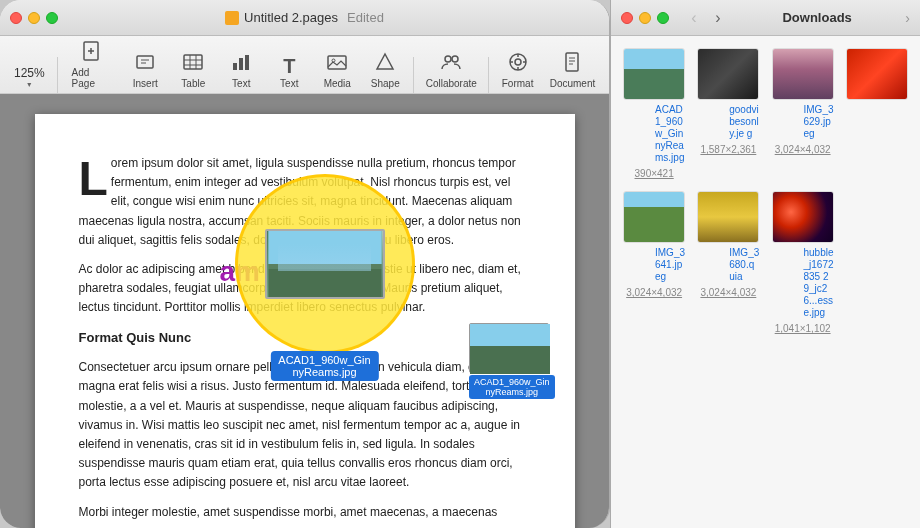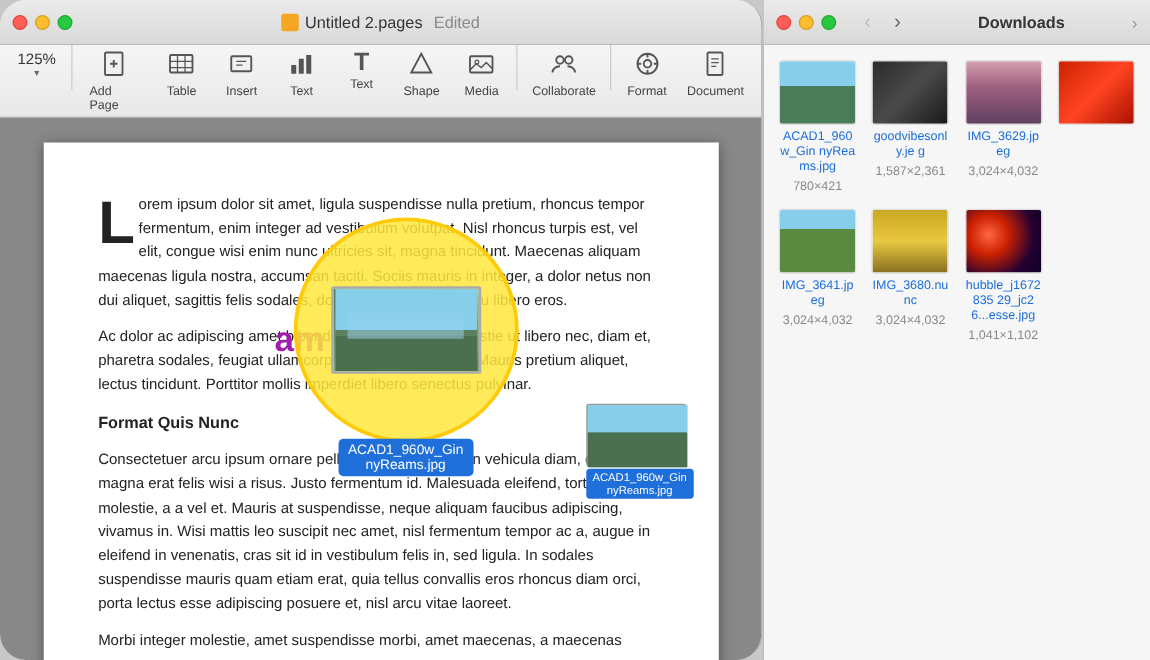--- a/index.html
+++ b/index.html
@@ -61,21 +61,21 @@
       border-radius: 2px;
       display: inline-block;
     }
 
     
     .toolbar {
       height: 58px;
       background: linear-gradient(to bottom, #f5f5f5, #e8e8e8);
       border-bottom: 1px solid #ccc;
       display: flex;
-      align-items: flex-start;
+      align-items: flex-end;
       padding: 0 8px;
       gap: 4px;
       flex-shrink: 0;
     }
     .toolbar-item {
       display: flex;
       flex-direction: column;
       align-items: center;
       justify-content: center;
       padding: 4px 8px;
@@ -330,28 +330,30 @@
     }
     .thumb-yellow-flowers {
       background: linear-gradient(to bottom, #c8a820 0%, #e8c840 50%, #8a7020 100%);
     }
     .thumb-galaxy {
       background: radial-gradient(circle at 30% 40%, #ff6644 0%, #cc2200 30%, #220033 70%, #110022 100%);
     }
     .finder-item-name {
       font-size: 10px;
       color: #1a6dd9;
-      text-align: center;
+      text-align: left;
       line-height: 1.2;
       word-break: break-all;
+      margin-left: 32px;
     }
     .finder-item-size {
       font-size: 10px;
       color: #888;
       text-align: center;
+      text-decoration: underline;
     }
   </style>
 </head>
 <body>
 
 <div class="pages-window">
 
   <div class="title-bar">
     <div class="title-bar-controls">
       <div class="traffic-light tl-close"></div>
@@ -380,75 +382,75 @@
           <line x1="8" y1="11" x2="14" y2="11" stroke="#555" stroke-width="1.5"></line>
           <line x1="11" y1="8" x2="11" y2="14" stroke="#555" stroke-width="1.5"></line>
         </svg>
       </span>
       <span class="toolbar-label">Add Page</span>
     </div>
 
     <div class="toolbar-item">
       <span class="toolbar-icon">
         <svg width="22" height="22" viewBox="0 0 22 22" fill="none">
+          <rect x="3" y="5" width="16" height="12" rx="1" stroke="#555" stroke-width="1.5" fill="none"></rect>
+          <line x1="7" y1="9" x2="15" y2="9" stroke="#555" stroke-width="1"></line>
+          <line x1="7" y1="12" x2="12" y2="12" stroke="#555" stroke-width="1"></line>
+        </svg>
+      </span>
+      <span class="toolbar-label">Insert</span>
+    </div>
+
+    <div class="toolbar-item">
+      <span class="toolbar-icon">
+        <svg width="22" height="22" viewBox="0 0 22 22" fill="none">
           <rect x="2" y="4" width="18" height="14" rx="1" stroke="#555" stroke-width="1.5" fill="none"></rect>
           <line x1="2" y1="9" x2="20" y2="9" stroke="#555" stroke-width="1"></line>
           <line x1="2" y1="14" x2="20" y2="14" stroke="#555" stroke-width="1"></line>
           <line x1="8" y1="4" x2="8" y2="18" stroke="#555" stroke-width="1"></line>
           <line x1="14" y1="4" x2="14" y2="18" stroke="#555" stroke-width="1"></line>
         </svg>
       </span>
       <span class="toolbar-label">Table</span>
     </div>
 
     <div class="toolbar-item">
       <span class="toolbar-icon">
         <svg width="22" height="22" viewBox="0 0 22 22" fill="none">
-          <rect x="3" y="5" width="16" height="12" rx="1" stroke="#555" stroke-width="1.5" fill="none"></rect>
-          <line x1="7" y1="9" x2="15" y2="9" stroke="#555" stroke-width="1"></line>
-          <line x1="7" y1="12" x2="12" y2="12" stroke="#555" stroke-width="1"></line>
-        </svg>
-      </span>
-      <span class="toolbar-label">Insert</span>
-    </div>
-
-    <div class="toolbar-item">
-      <span class="toolbar-icon">
-        <svg width="22" height="22" viewBox="0 0 22 22" fill="none">
           <rect x="3" y="12" width="4" height="7" fill="#555"></rect>
           <rect x="9" y="7" width="4" height="12" fill="#555"></rect>
           <rect x="15" y="4" width="4" height="15" fill="#555"></rect>
         </svg>
       </span>
       <span class="toolbar-label">Text</span>
     </div>
 
     <div class="toolbar-item">
       <span class="toolbar-icon" style="font-size:20px;font-weight:bold;color:#555;">T</span>
       <span class="toolbar-label">Text</span>
     </div>
 
     <div class="toolbar-item">
       <span class="toolbar-icon">
         <svg width="22" height="22" viewBox="0 0 22 22" fill="none">
-          <polygon points="11,3 19,18 3,18" stroke="#555" stroke-width="1.5" fill="none"></polygon>
-        </svg>
-      </span>
-      <span class="toolbar-label">Shape</span>
-    </div>
-
-    <div class="toolbar-item">
-      <span class="toolbar-icon">
-        <svg width="22" height="22" viewBox="0 0 22 22" fill="none">
           <rect x="2" y="5" width="18" height="13" rx="1" stroke="#555" stroke-width="1.5" fill="none"></rect>
           <circle cx="7.5" cy="9.5" r="1.5" stroke="#555" stroke-width="1"></circle>
           <polyline points="2,16 7,11 11,14 15,10 20,15" stroke="#555" stroke-width="1.2" fill="none"></polyline>
         </svg>
       </span>
       <span class="toolbar-label">Media</span>
+    </div>
+
+    <div class="toolbar-item">
+      <span class="toolbar-icon">
+        <svg width="22" height="22" viewBox="0 0 22 22" fill="none">
+          <polygon points="11,3 19,18 3,18" stroke="#555" stroke-width="1.5" fill="none"></polygon>
+        </svg>
+      </span>
+      <span class="toolbar-label">Shape</span>
     </div>
 
 
     <div class="toolbar-separator"></div>
 
     <div class="toolbar-item">
       <span class="toolbar-icon">
         <svg width="22" height="22" viewBox="0 0 22 22" fill="none">
           <circle cx="8" cy="8" r="3" stroke="#555" stroke-width="1.5" fill="none"></circle>
           <circle cx="15" cy="8" r="3" stroke="#555" stroke-width="1.5" fill="none"></circle>
@@ -550,21 +552,21 @@
   </div>
 
   <div class="finder-content">
 
     <div class="finder-item">
       <div class="finder-thumb">
         <div class="finder-thumb-img thumb-landscape"></div>
       </div>
       <div class="finder-item-name">ACAD1_960w_Gin
 nyReams.jpg</div>
-      <div class="finder-item-size">780×421</div>
+      <div class="finder-item-size">390×421</div>
     </div>
 
     <div class="finder-item">
       <div class="finder-thumb">
         <div class="finder-thumb-img thumb-dark"></div>
       </div>
       <div class="finder-item-name">goodvibesonly.je
 g</div>
       <div class="finder-item-size">1,587×2,361</div>
     </div>
@@ -590,21 +592,21 @@
         <div class="finder-thumb-img thumb-green-field"></div>
       </div>
       <div class="finder-item-name">IMG_3641.jpeg</div>
       <div class="finder-item-size">3,024×4,032</div>
     </div>
 
     <div class="finder-item">
       <div class="finder-thumb">
         <div class="finder-thumb-img thumb-yellow-flowers"></div>
       </div>
-      <div class="finder-item-name">IMG_3680.nunc</div>
+      <div class="finder-item-name">IMG_3680.quia</div>
       <div class="finder-item-size">3,024×4,032</div>
     </div>
 
     <div class="finder-item">
       <div class="finder-thumb">
         <div class="finder-thumb-img thumb-galaxy"></div>
       </div>
       <div class="finder-item-name">hubble_j1672835
 29_jc26...esse.jpg</div>
       <div class="finder-item-size">1,041×1,102</div>

